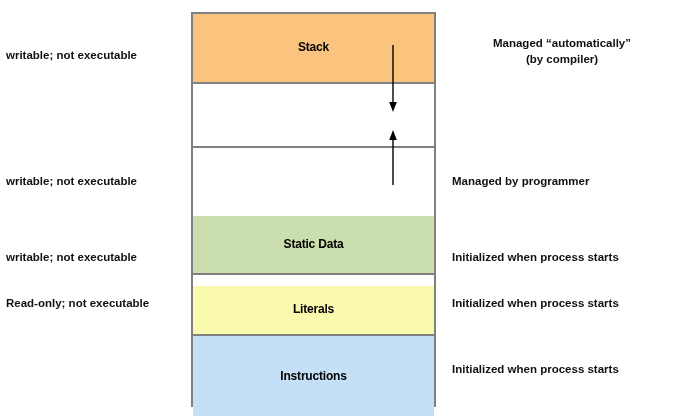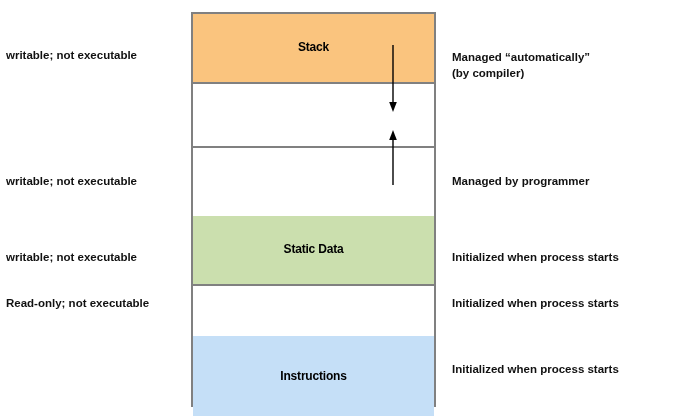--- a/index.html
+++ b/index.html
@@ -47,21 +47,21 @@
     font-weight: bold;
     font-size: 12px;
     line-height: 1.12;
     color: #000000;
     letter-spacing: -0.2px;
   }
 
   .seg-stack      { top: 0px;   height: 70px; background: #FAC47E; border-bottom: 2px solid #808080; }
   .seg-gap        { top: 70px;  height: 64px; background: #ffffff; border-bottom: 2px solid #808080; }
   .seg-heap       { top: 134px; height: 68px; background: #E8877C; border-bottom: 2px solid #808080; }
-  .seg-static     { top: 202px; height: 70px; background: #CBDFAE; border-bottom: 2px solid #808080; }
+  .seg-static     { top: 202px; height: 59px; background: #CBDFAE; border-bottom: 2px solid #808080; }
   .seg-literals   { top: 272px; height: 50px; background: #FAFAAE; border-bottom: 2px solid #808080; }
   .seg-instr      { top: 322px; height: 82px; background: #C5DFF7; }
 
   .seg-label-multi { white-space: pre-line; }
 
   
   .arrow-svg {
     position: absolute;
     left: 380px;
     top: 45px;
@@ -91,21 +91,21 @@
     width: 220px;
     text-align: left;
   }
 
   .l-stack    { top: 48px; }
   .l-heap     { top: 174px; }
   .l-static   { top: 250px; }
   .l-literals { top: 296px; }
   .l-instr    { top: 362px; }
 
-  .r-stack    { top: 50px; }
+  .r-stack    { top: 36px; text-align: center; }
   .r-heap     { top: 174px; }
   .r-static   { top: 250px; }
   .r-literals { top: 296px; }
   .r-instr    { top: 362px; }
 </style>
 </head>
 <body>
 
 <div id="diagram">
 
@@ -120,20 +120,21 @@
 
   <div class="mem-column">
 
     <div class="seg seg-stack">Stack</div>
 
     <div class="seg seg-gap"></div>
 
 
     <div class="seg seg-static">Static Data</div>
 
+    <div class="seg seg-literals">Literals</div>
 
     <div class="seg seg-instr">Instructions</div>
   </div>
 
   <svg class="arrow-svg" viewBox="0 0 26 140">
 
     <g>
       <line x1="13" y1="0" x2="13" y2="60" stroke="#000000" stroke-width="1.4"></line>
       <polygon points="13,67 9.2,57 16.8,57" fill="#000000"></polygon>
     </g>

